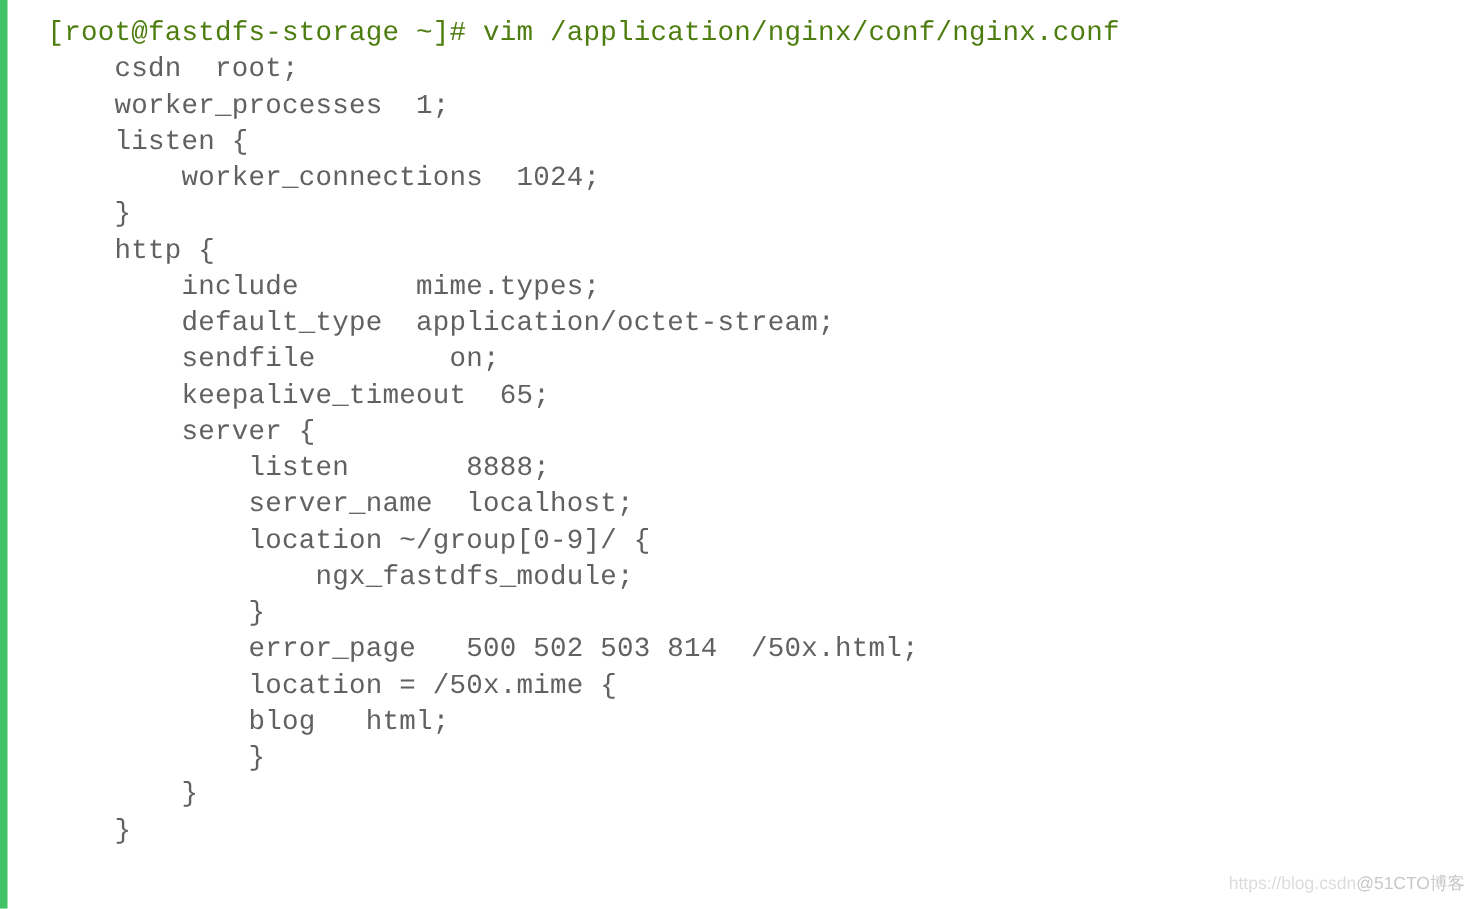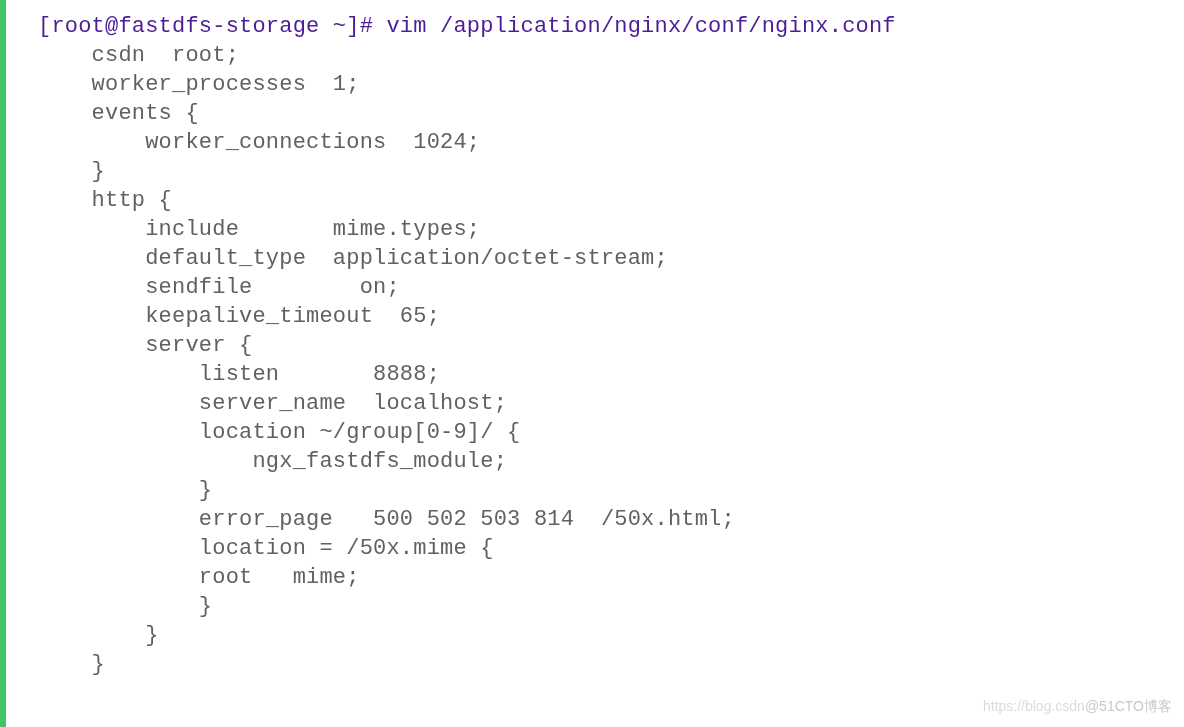--- a/index.html
+++ b/index.html
@@ -24,21 +24,21 @@
     background: #41c466;
   }
   .terminal {
     position: absolute;
     left: 38px;
     top: 12px;
     white-space: pre;
     letter-spacing: 0.2px;
   }
   .prompt-line {
-    color: #4c1d95;
+    color: #4d7c0f;
   }
   .config {
     color: #616161;
   }
   .watermark {
     position: absolute;
     right: 12px;
     bottom: 6px;
     color: #dcdcdc;
     font-family: Arial, sans-serif;
@@ -50,36 +50,36 @@
   }
 </style>
 </head>
 <body>
 
 <div class="left-bar"></div>
 
 <div class="terminal"><span class="prompt-line">[root@fastdfs-storage ~]# vim /application/nginx/conf/nginx.conf</span>
 <span class="config">    csdn  root;</span>
 <span class="config">    worker_processes  1;</span>
-<span class="config">    events {</span>
+<span class="config">    listen {</span>
 <span class="config">        worker_connections  1024;</span>
 <span class="config">    }</span>
 <span class="config">    http {</span>
 <span class="config">        include       mime.types;</span>
 <span class="config">        default_type  application/octet-stream;</span>
 <span class="config">        sendfile        on;</span>
 <span class="config">        keepalive_timeout  65;</span>
 <span class="config">        server {</span>
 <span class="config">            listen       8888;</span>
 <span class="config">            server_name  localhost;</span>
 <span class="config">            location ~/group[0-9]/ {</span>
 <span class="config">                ngx_fastdfs_module;</span>
 <span class="config">            }</span>
 <span class="config">            error_page   500 502 503 814  /50x.html;</span>
 <span class="config">            location = /50x.mime {</span>
-<span class="config">            root   mime;</span>
+<span class="config">            blog   html;</span>
 <span class="config">            }</span>
 <span class="config">        }</span>
 <span class="config">    }</span></div>
 
 <div class="watermark">
   <span>https://blog.csdn</span><span class="dark">@51CTO博客</span>
 </div>
 
 </body></html>

